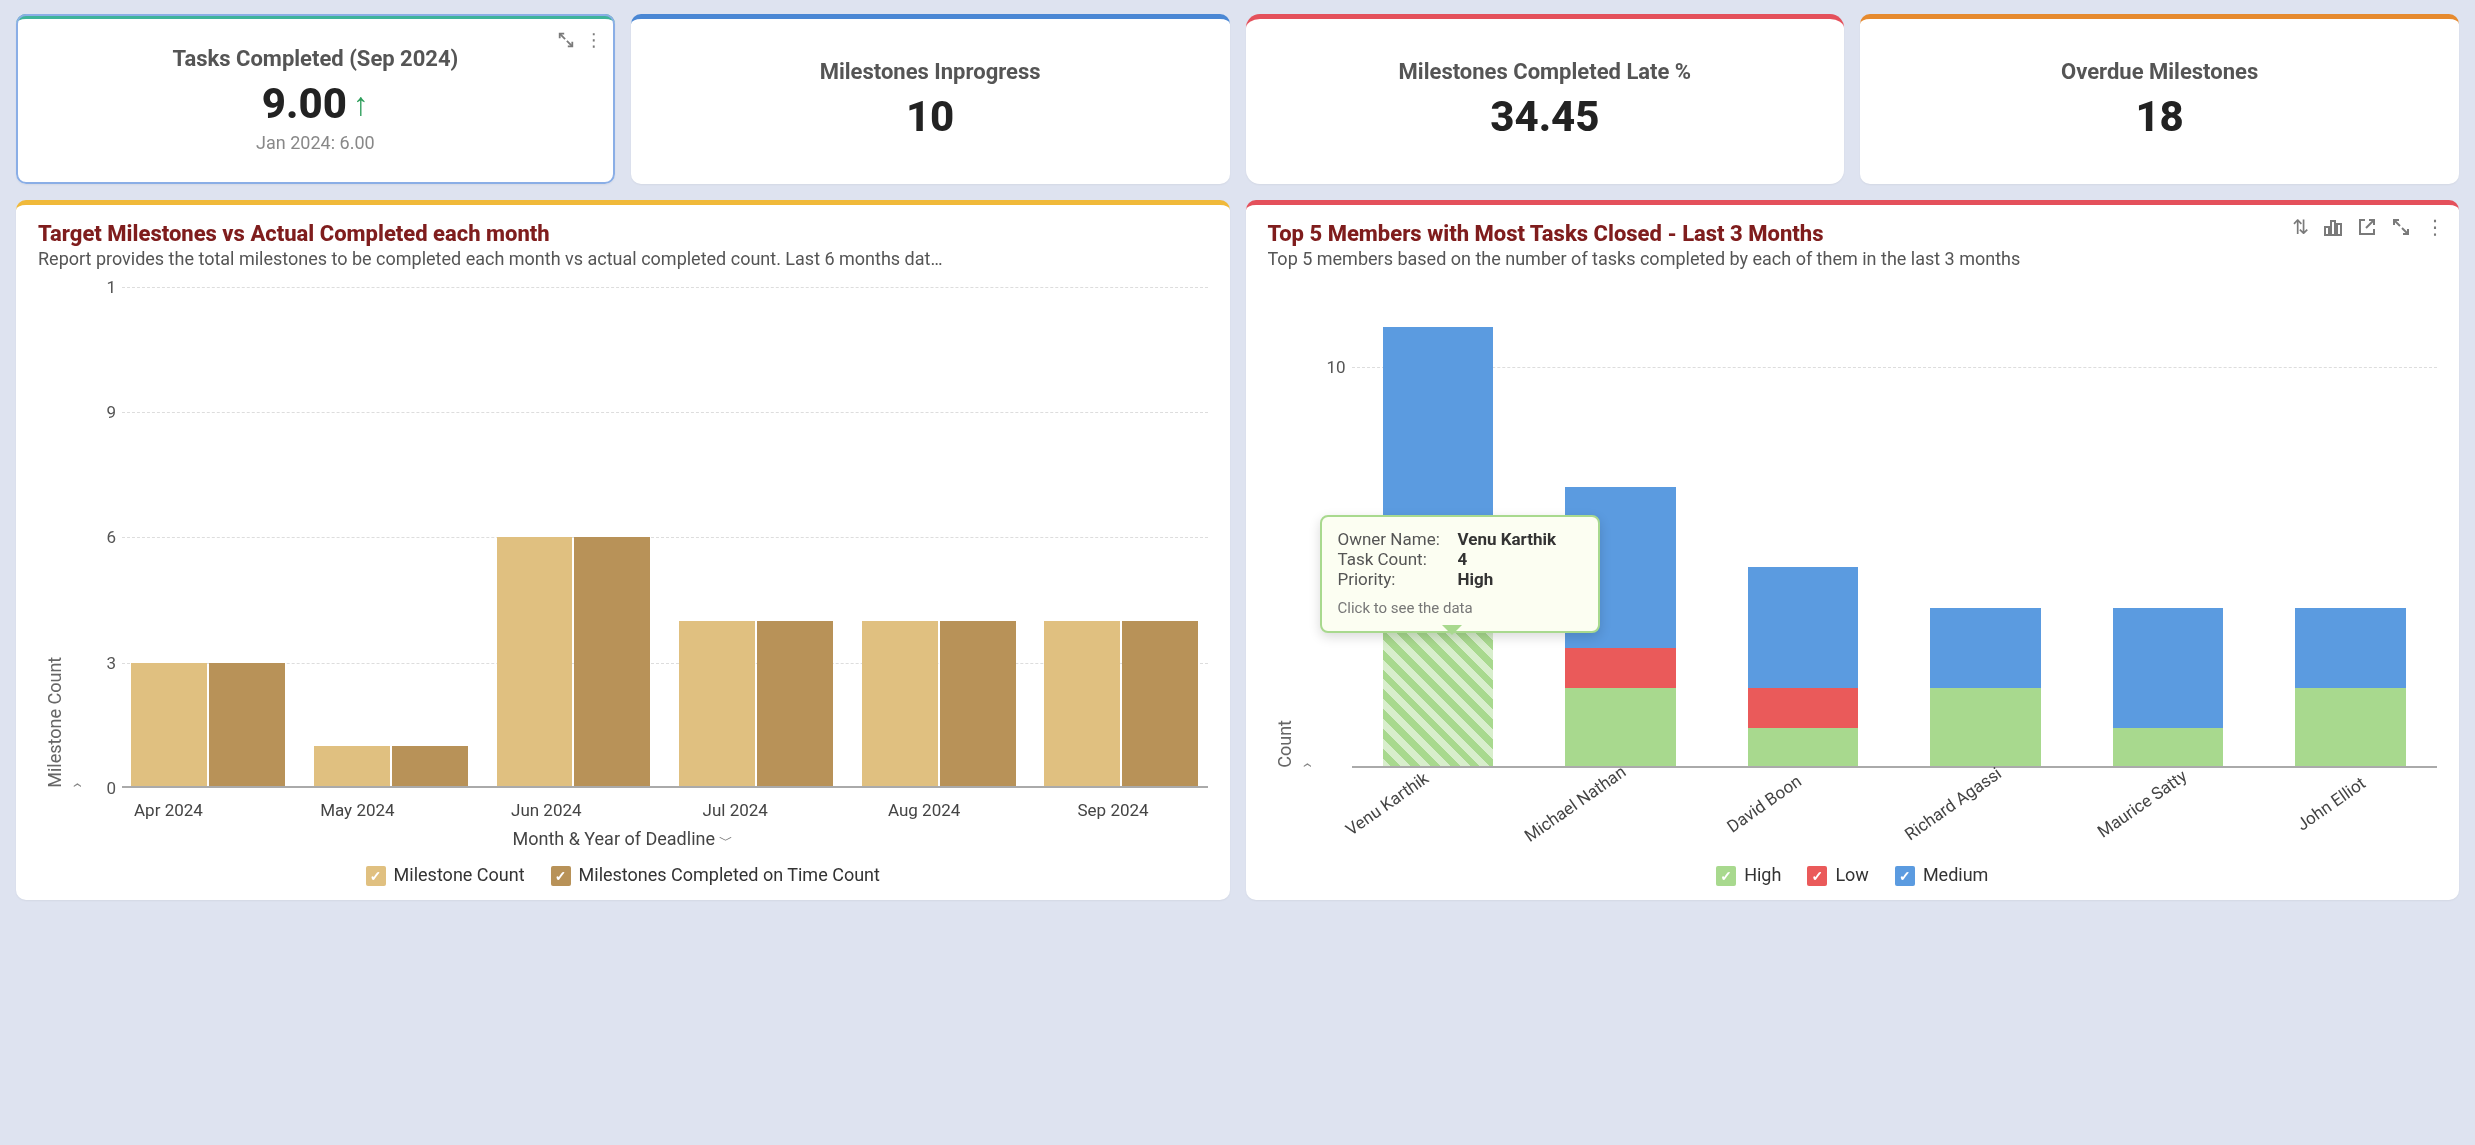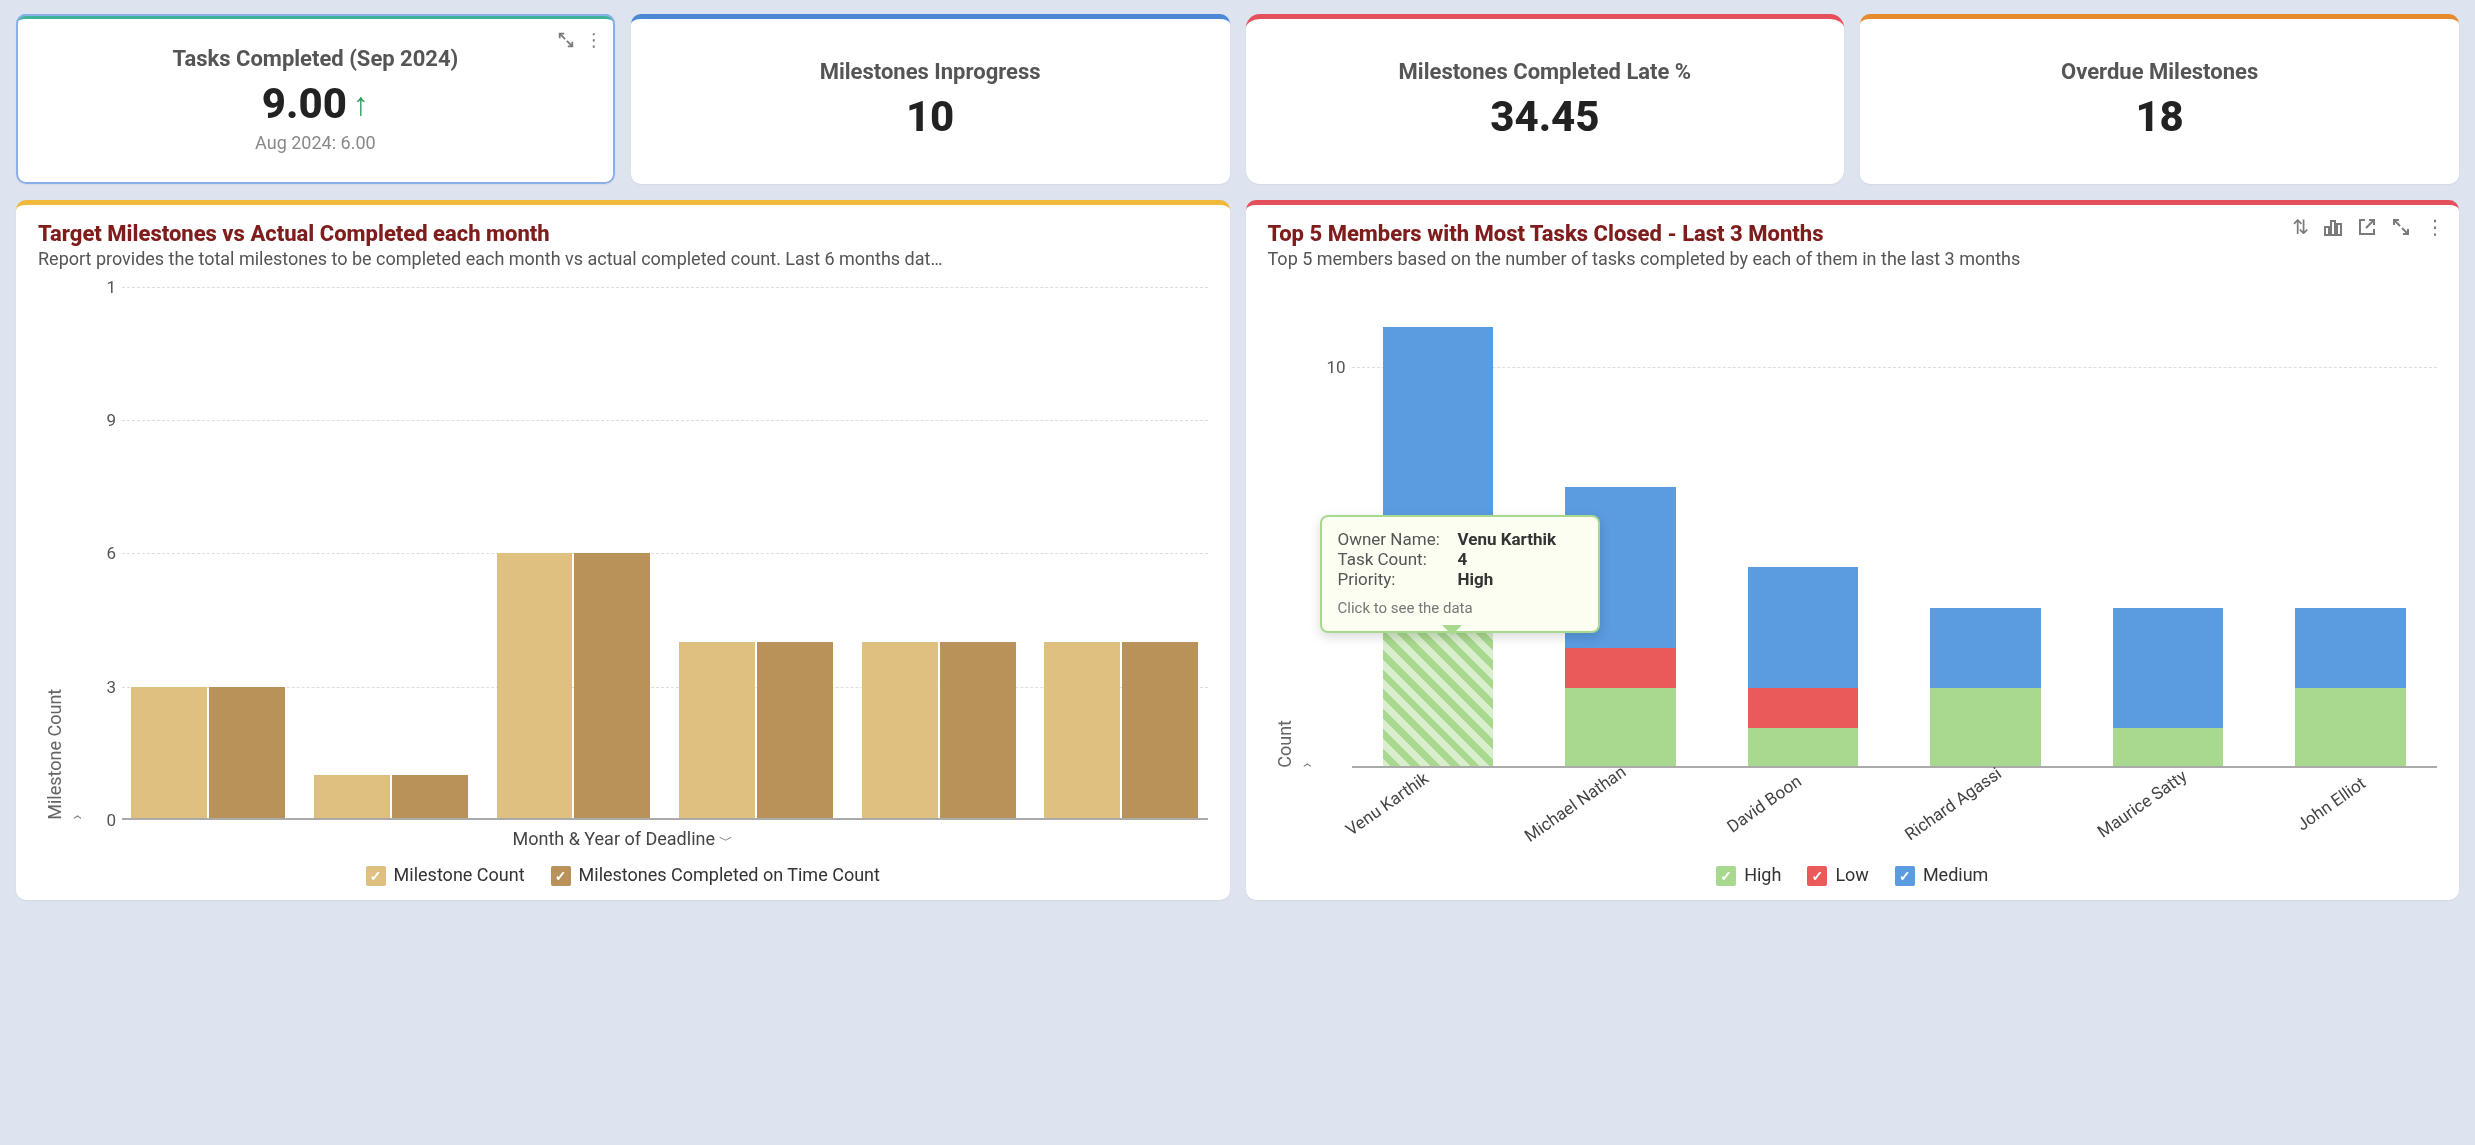--- a/index.html
+++ b/index.html
@@ -120,21 +120,21 @@
               <path d="M3 3l6 6"></path>
               <path d="M17 17l-6-6"></path>
             </svg></span>
           <span class="icon-btn">⋮</span>
         </div>
         <div class="title">Tasks Completed (Sep 2024)</div>
         <div class="value">
           <span>9.00</span>
           <span class="trend-up">↑</span>
         </div>
-        <div class="sub">Aug 2024: 6.00</div>
+        <div class="sub">Jan 2024: 6.00</div>
       </div>
       <div class="kpi-card" style="border-top-color: rgb(74, 135, 212);">
         <div class="title">Milestones Inprogress</div>
         <div class="value">
           <span>10</span>
         </div>
       </div>
       <div class="kpi-card" style="border-top-color: rgb(228, 80, 91); border-radius: 14px;">
         <div class="title">Milestones Completed Late %</div>
         <div class="value">
@@ -192,20 +192,28 @@
                 <div class="bar b" style="height: 33.3333%;"></div>
               </div>
               <div class="col-group">
                 <div class="bar a" style="height: 33.3333%;"></div>
                 <div class="bar b" style="height: 33.3333%;"></div>
               </div>
             </div>
           <div class="baseline"></div>
         </div>
       </div>
+      <div class="xlabels" id="xlabels1">
+          <div class="xlabel">Apr 2024</div>
+          <div class="xlabel">May 2024</div>
+          <div class="xlabel">Jun 2024</div>
+          <div class="xlabel">Jul 2024</div>
+          <div class="xlabel">Aug 2024</div>
+          <div class="xlabel">Sep 2024</div>
+        </div>
       <div class="chart-xaxis-title">
         <span>Month &amp; Year of Deadline</span><span class="chev-sm">﹀</span>
       </div>
       <div class="legend">
         <span>
           <span class="swatch sw-a"><span class="check">✓</span></span><span>Milestone Count</span>
         </span>
         <span>
           <span class="swatch sw-b"><span class="check">✓</span></span><span>Milestones Completed on Time Count</span>
         </span>

